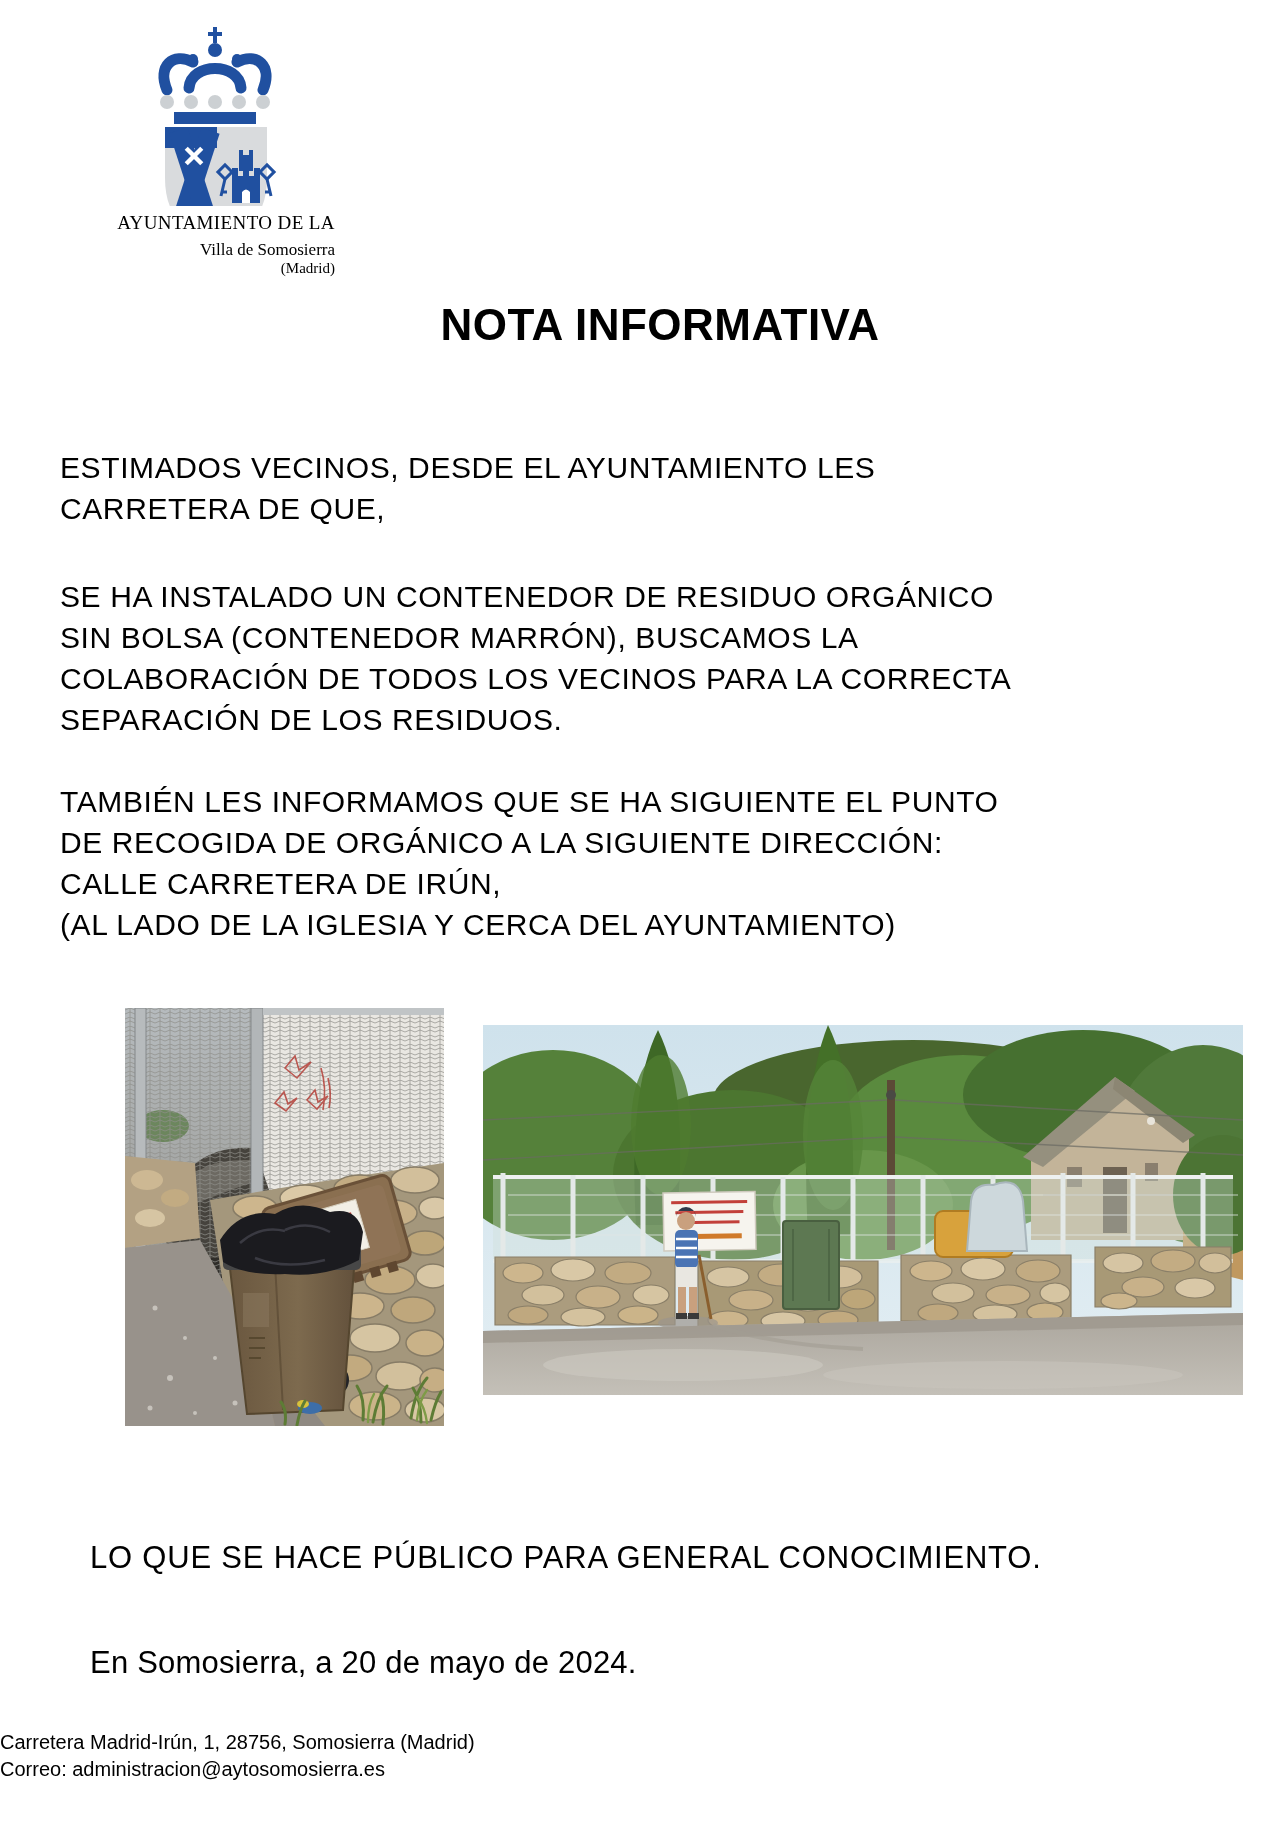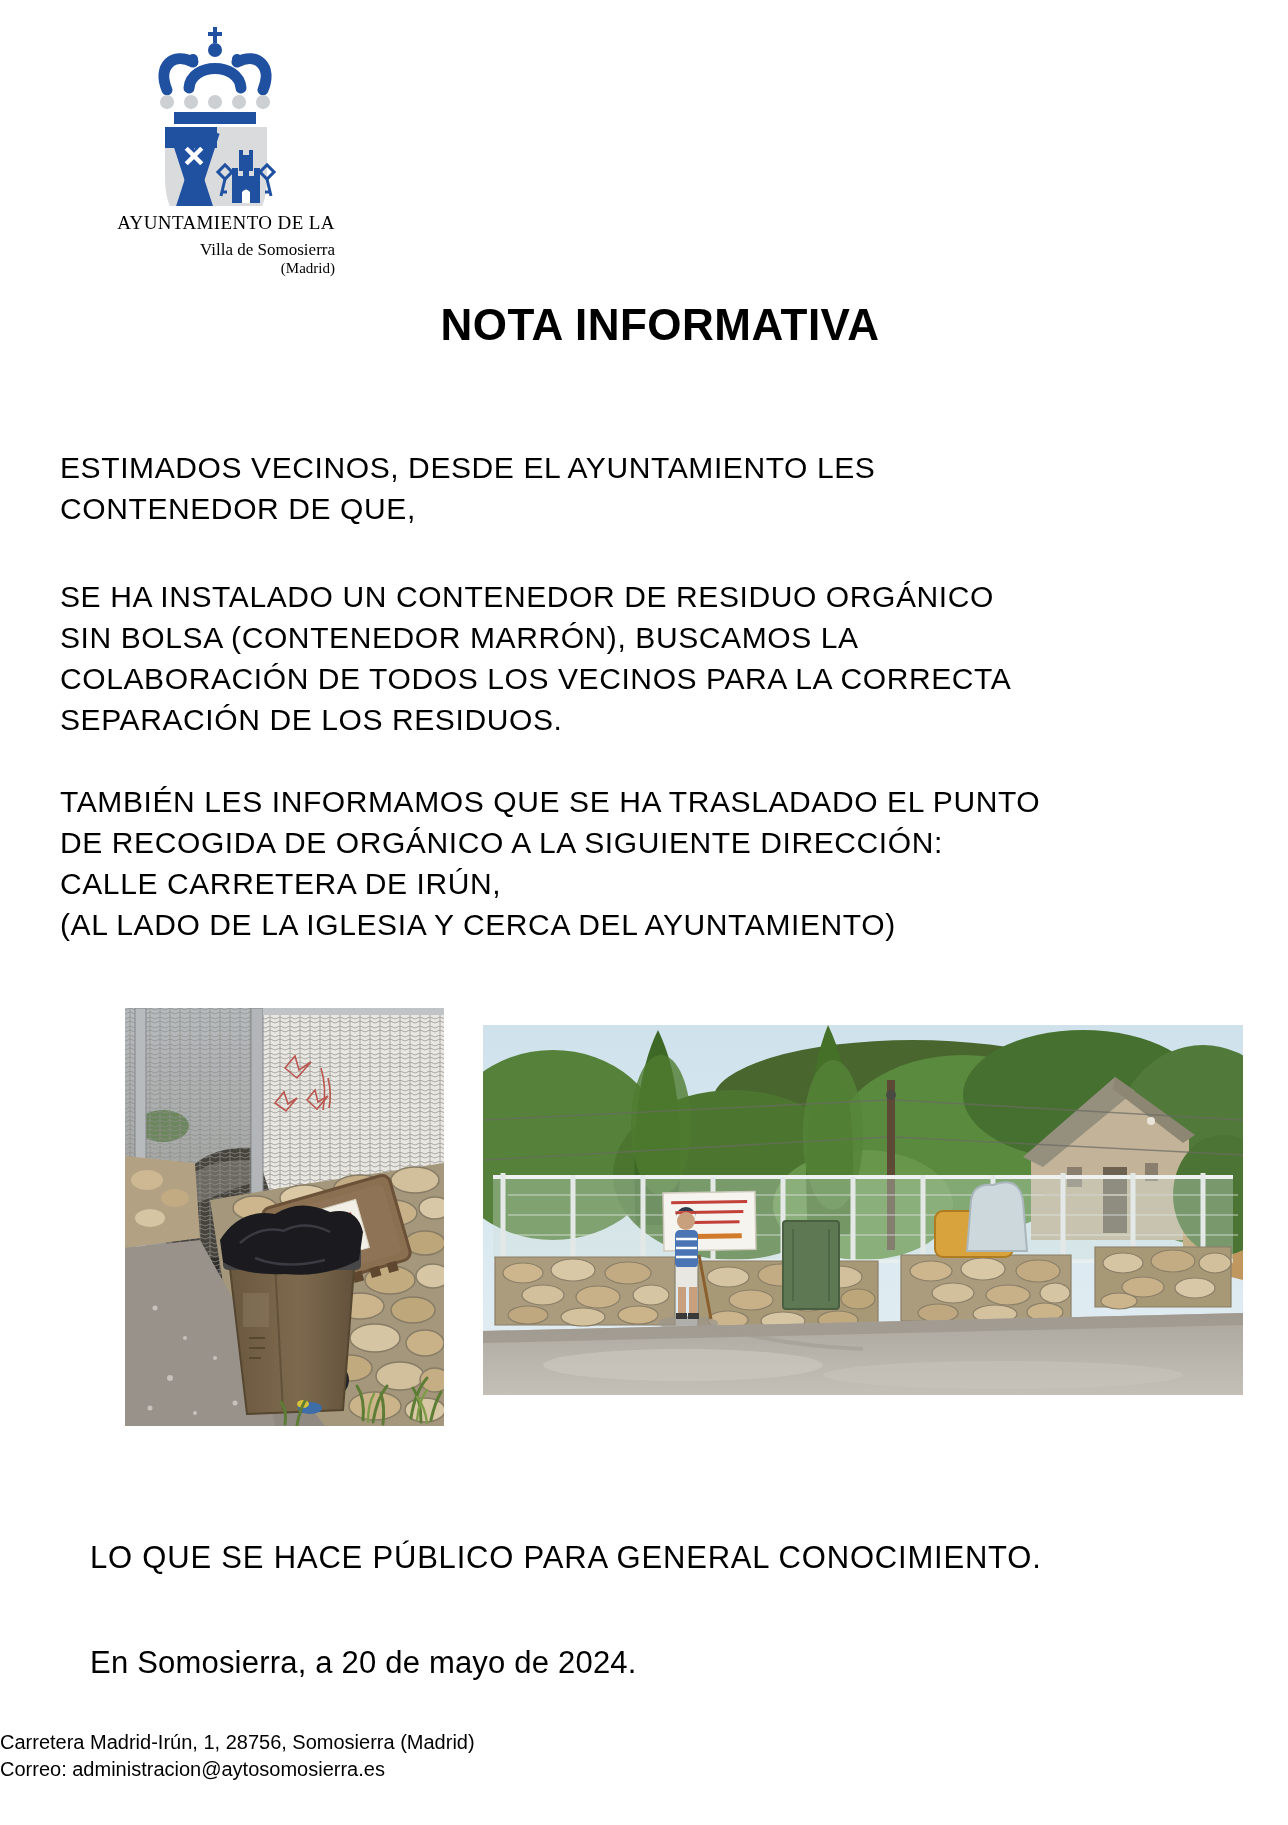--- a/index.html
+++ b/index.html
@@ -94,32 +94,32 @@
   </svg>
   <div class="org-name">AYUNTAMIENTO DE LA</div>
   <div class="org-sub">Villa de Somosierra</div>
   <div class="org-loc">(Madrid)</div>
 </div>
 
 <div class="page-title">NOTA INFORMATIVA</div>
 
 <div class="body-block p1">
   <div>ESTIMADOS VECINOS, DESDE EL AYUNTAMIENTO LES</div>
-  <div>CONTENEDOR DE QUE,</div>
+  <div>CARRETERA DE QUE,</div>
 </div>
 
 <div class="body-block p2">
   <div>SE HA INSTALADO UN CONTENEDOR DE RESIDUO ORGÁNICO</div>
   <div>SIN BOLSA (CONTENEDOR MARRÓN), BUSCAMOS LA</div>
   <div>COLABORACIÓN DE TODOS LOS VECINOS PARA LA CORRECTA</div>
   <div>SEPARACIÓN DE LOS RESIDUOS.</div>
 </div>
 
 <div class="body-block p3">
-  <div>TAMBIÉN LES INFORMAMOS QUE SE HA TRASLADADO EL PUNTO</div>
+  <div>TAMBIÉN LES INFORMAMOS QUE SE HA SIGUIENTE EL PUNTO</div>
   <div>DE RECOGIDA DE ORGÁNICO A LA SIGUIENTE DIRECCIÓN:</div>
   <div>CALLE CARRETERA DE IRÚN,</div>
   <div>(AL LADO DE LA IGLESIA Y CERCA DEL AYUNTAMIENTO)</div>
 </div>
 
 <div class="photo photo-left" role="img" aria-label="Contenedor marrón de residuo orgánico sin bolsa junto a un muro de piedra">
   <svg viewBox="0 0 319 418" preserveAspectRatio="none">
     <defs>
       <pattern id="mesh" width="10" height="9" patternUnits="userSpaceOnUse">
         <path d="M0,2 L5,0 L10,2 M0,6 L5,4 L10,6 M5,0 V9" stroke="#8f8f89" stroke-width="1" fill="none" opacity="0.7"></path>

